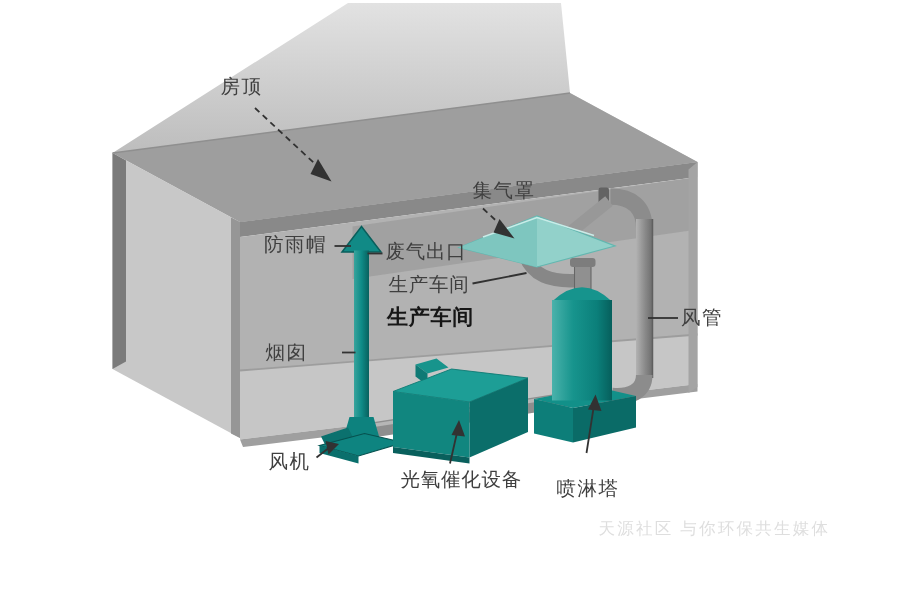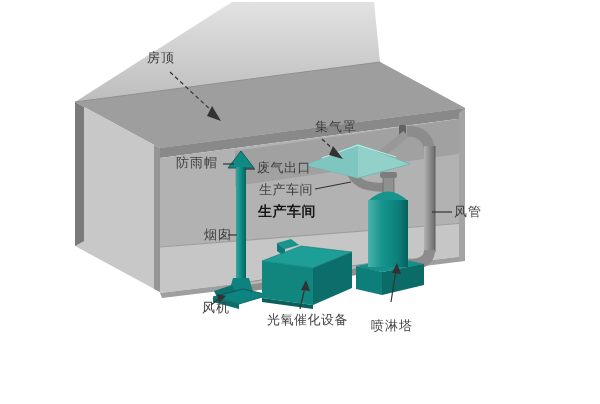--- a/index.html
+++ b/index.html
@@ -136,17 +136,18 @@
     </g>
   </svg>
 
   <div class="lbl" style="left:147px;top:51px;">房顶</div>
   <div class="lbl" style="left:176px;top:156px;">防雨帽</div>
   <div class="lbl" style="left:257px;top:161px;letter-spacing:0.5px;">废气出口</div>
   <div class="lbl" style="left:259px;top:183px;letter-spacing:0.5px;">生产车间</div>
   <div class="lbl bold" style="left:258px;top:204px;text-align:right;">生产车间</div>
   <div class="lbl" style="left:301px;top:120px;margin-left:14px;">集气罩</div>
   <div class="lbl" style="left:454px;top:205px;">风管</div>
-  <div class="lbl" style="left:204px;top:228px;">烟囱</div>
-  <div class="lbl" style="left:179px;top:301px;margin-left:23px;">风机</div>
+  <div class="lbl" style="left:177px;top:228px;">烟囱</div>
+  <div class="lbl" style="left:179px;top:301px;">风机</div>
   <div class="lbl" style="left:267px;top:313px;letter-spacing:0.5px;">光氧催化设备</div>
   <div class="lbl" style="left:371px;top:305px;margin-top:14px;">喷淋塔</div>
+  <div class="watermark" style="left:399px;top:345px;">天源社区 与你环保共生媒体</div>
 </div>
 
 </body></html>

